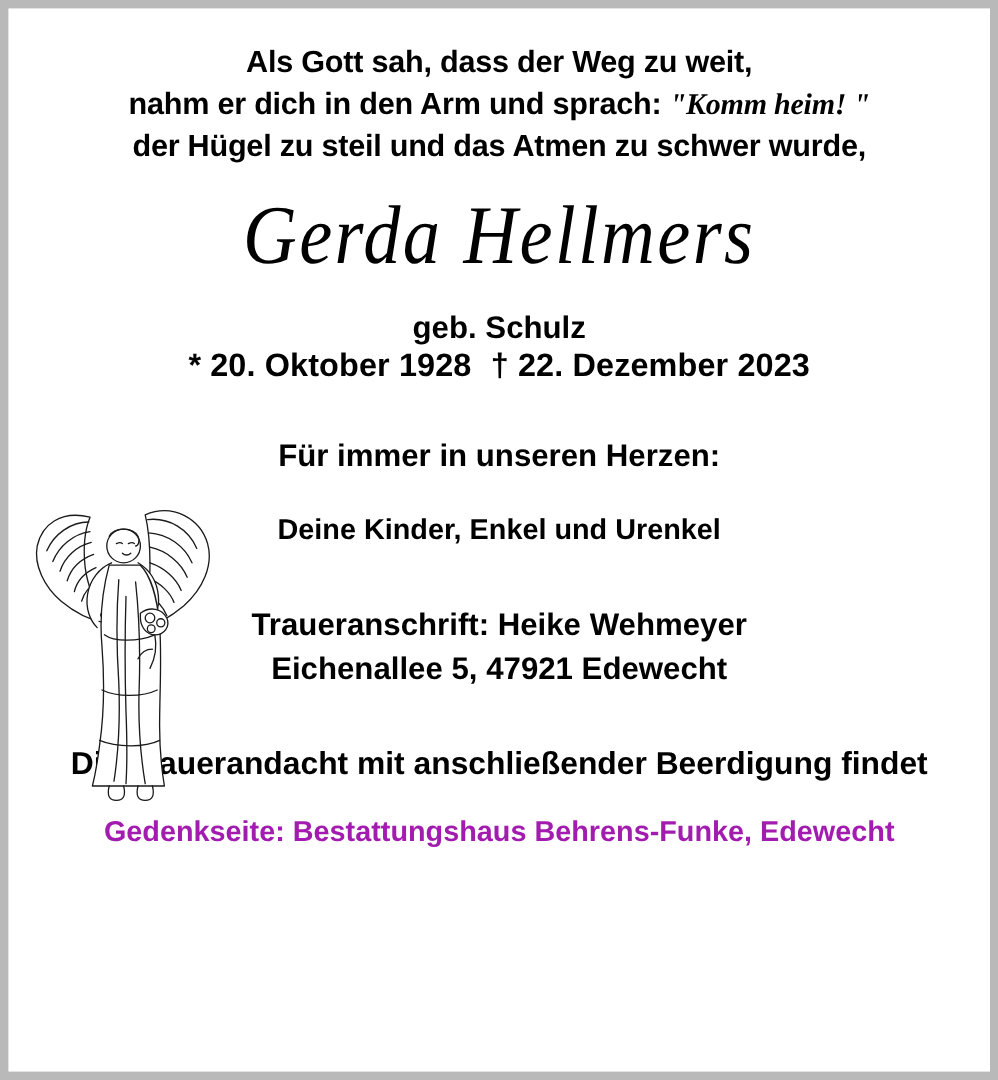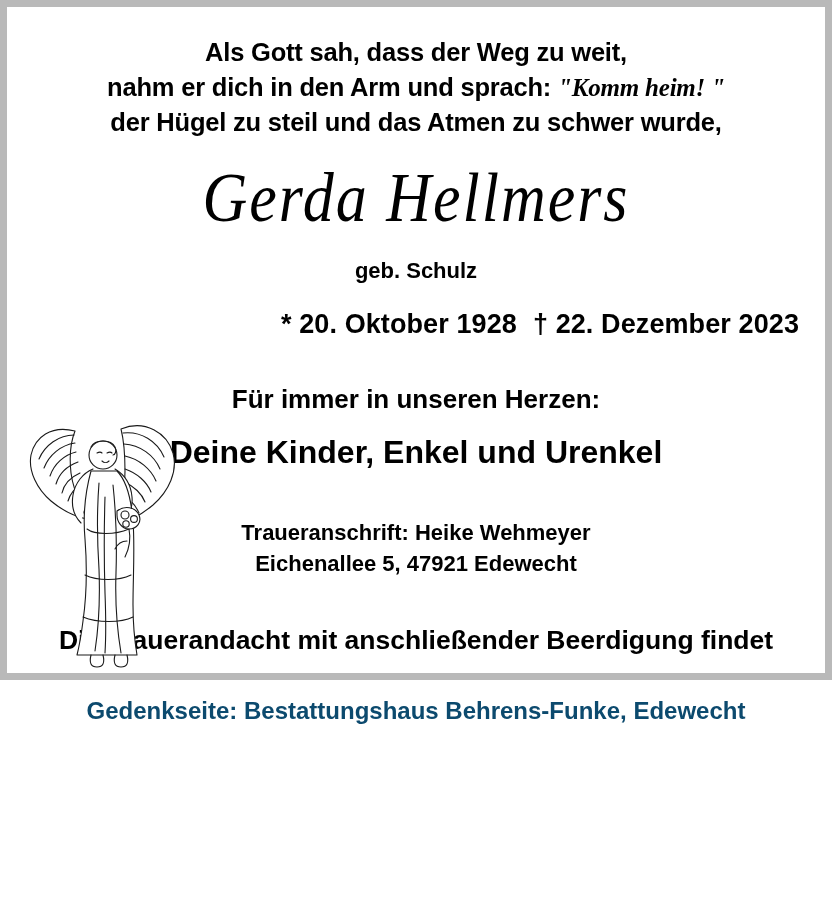--- a/index.html
+++ b/index.html
@@ -11,21 +11,21 @@
     width: 832px;
     height: 900px;
     font-family: "Liberation Sans", sans-serif;
     color: #000000;
     overflow: hidden;
   }
   .obituary-card {
     position: relative;
     box-sizing: border-box;
     width: 832px;
-    height: 680px;
+    height: 900px;
     background: #ffffff;
     border: 7px solid #b9b9b9;
     padding: 22px 26px 16px 26px;
     text-align: center;
   }
   .verse {
     font-size: 25.5px;
     line-height: 1.37;
     font-weight: 600;
     letter-spacing: -0.2px;
@@ -45,65 +45,63 @@
     font-style: italic;
     font-weight: 400;
     font-size: 62px;
     line-height: 1.0;
     letter-spacing: 2px;
     margin-top: 26px;
     margin-bottom: 6px;
     transform: scaleY(1.12);
   }
   .maiden {
-    font-size: 22px;
+    font-size: 26px;
     font-weight: 600;
     margin-top: 30px;
   }
   .dates {
     font-size: 27px;
     font-weight: 600;
-    margin-top: 25px;
     letter-spacing: 0.1px;
-    text-align: right;
   }
   .dates .gap {
     display: inline-block;
     width: 16px;
   }
   .memory-intro {
     font-size: 26px;
     font-weight: 600;
     margin-top: 44px;
   }
   .memory-family {
-    font-size: 32px;
+    font-size: 24px;
     font-weight: 600;
-    margin-top: 19px;
+    margin-top: 33px;
   }
   .address-block {
-    font-size: 22px;
+    font-size: 26px;
     font-weight: 600;
     margin-top: 46px;
     line-height: 1.42;
   }
   .service-block {
     font-size: 26.5px;
     font-weight: 600;
     margin-top: 42px;
     line-height: 1.42;
   }
   .service-block .line {
     white-space: nowrap;
   }
   .footer {
     font-size: 24px;
     font-weight: 600;
-    color: #0c4a6e;
-    margin-top: 38px;
+    color: #a21caf;
+    margin-top: 24px;
   }
   .angel {
     position: absolute;
     left: 18px;
     top: 382px;
     width: 160px;
     height: 290px;
   }
 </style>
 </head>

